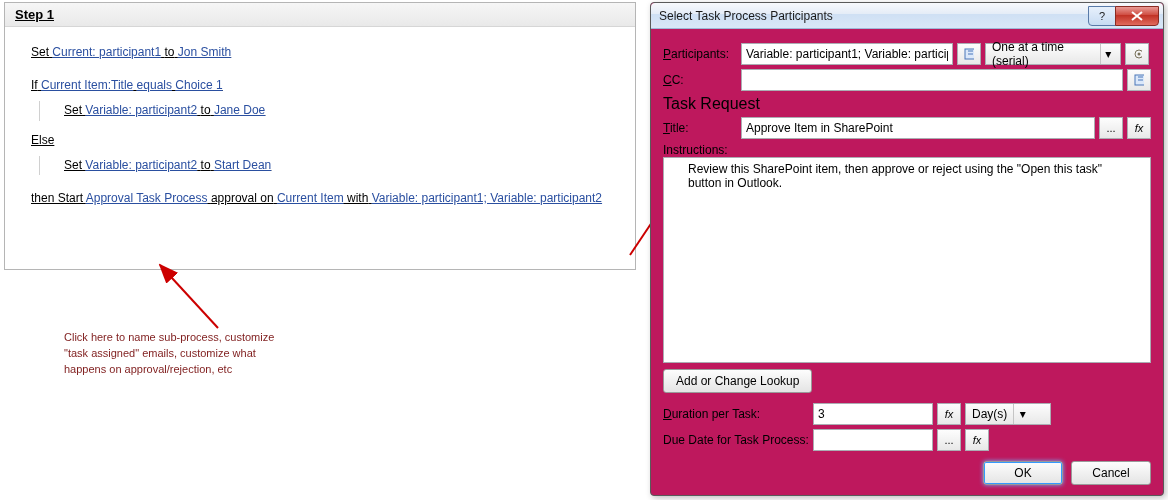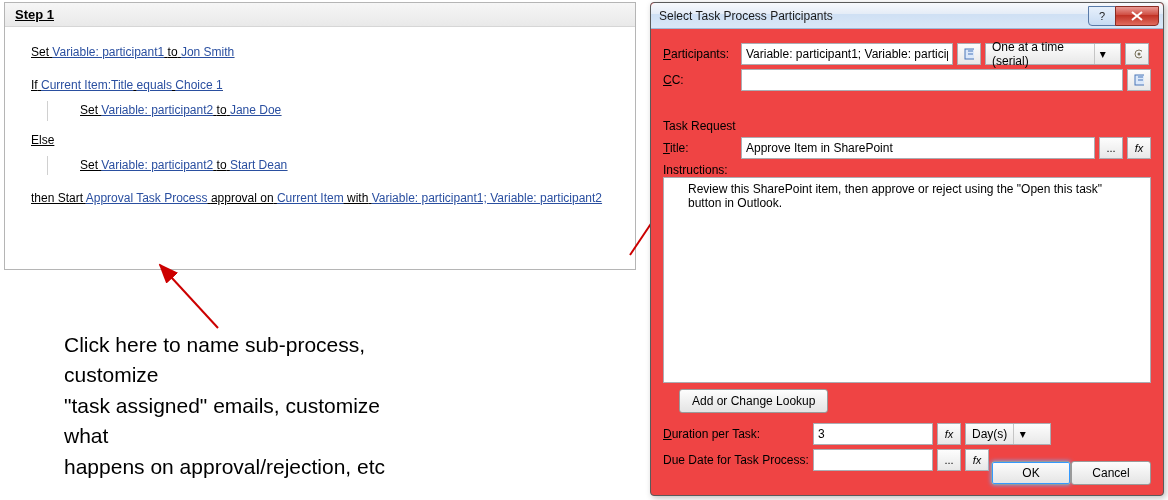--- a/index.html
+++ b/index.html
@@ -26,48 +26,48 @@
   }
   .step-header {
     background: linear-gradient(#f6f6f6,#e9e9e9);
     border-bottom: 1px solid #d6d6d6;
     padding: 4px 10px;
     font-weight: bold;
     font-size: 13px;
   }
   .step-body { padding: 10px 26px 12px 26px; line-height: 1.6; }
   .step-body .row { margin: 6px 0; }
-  .step-body .indent { margin-left: 16px; border-left: 1px solid #d0d0d0; padding-left: 32px; }
+  .step-body .indent { margin-left: 8px; border-left: 1px solid #d0d0d0; padding-left: 24px; }
   .wf-link { color: #2a4fa0; text-decoration: underline; cursor: pointer; }
 
   
   .annotation {
     position: absolute;
     left: 64px;
     top: 330px;
-    font-size: 21px;
-    color: #000000;
+    font-size: 11px;
+    color: #7f1d1d;
     line-height: 1.45;
     width: 340px;
   }
   svg.overlay {
     position: absolute;
     left: 0; top: 0;
     pointer-events: none;
   }
 
   
   .dialog {
     position: absolute;
     right: 4px;
     top: 2px;
     width: 514px;
     height: 494px;
     border: 1px solid #5a5a5a;
-    background: #ef4444;
+    background: #be185d;
     box-shadow: 2px 2px 6px rgba(0,0,0,0.25);
     border-radius: 4px;
   }
   .titlebar {
     height: 26px;
     background: linear-gradient(#f7f9fc,#e4ecf7 45%,#cfe0f4 46%,#d9e7f7);
     border-bottom: 1px solid #9fb8d8;
     border-radius: 4px 4px 0 0;
     display: flex;
     align-items: center;
@@ -112,30 +112,30 @@
     margin-left: 4px;
     display: inline-flex; align-items: center; justify-content: center;
     font-size: 11px;
     cursor: pointer;
   }
   .select-like {
     border: 1px solid #abadb3;
     background: linear-gradient(#fdfdfd,#e8e8e8);
     height: 22px;
     display: inline-flex; align-items: center;
-    padding: 0 10px 0 6px;
+    padding: 0 4px 0 6px;
     cursor: pointer;
   }
   .select-like .arrow {
     width: 18px; height: 20px;
     border-left: 1px solid #c5c5c5;
     margin-left: 6px;
     display: flex; align-items: center; justify-content: center;
   }
-  .section-label { font-size: 12px; margin-top: 28px; margin-bottom: 4px; }
+  .section-label { font-size: 16px; margin-top: 4px; margin-bottom: 4px; }
   .instructions-box {
     border: 1px solid #abadb3;
     background: #fff;
     height: 206px;
     padding: 4px 24px;
     overflow: auto;
     font-size: 12px;
   }
   .std-btn {
     border: 1px solid #9a9a9a;
@@ -145,35 +145,35 @@
     font-size: 12px;
     cursor: pointer;
     border-radius: 3px;
   }
   .std-btn.primary {
     box-shadow: 0 0 0 1px #3399ff inset, 0 0 4px #66b3ff;
   }
   .dlg-footer {
     position: absolute;
     right: 12px; bottom: 10px;
-    display: flex; 
+    display: flex; gap: 8px;
   }
   .underline-label { display: inline-block; }
   .underline-label::first-letter { text-decoration: underline; }
 </style>
 </head>
 <body>
 
 <div class="step-panel">
   <div class="step-header">Step 1</div>
   <div class="step-body">
 
     <div class="row">
       <span>Set</span>
-      <span class="wf-link">Variable: participant1</span>
+      <span class="wf-link">Current: participant1</span>
       <span>to</span>
       <span class="wf-link">Jon Smith</span>
     </div>
 
     <div class="row" style="margin-top:14px;">
       <span>If</span>
       <span class="wf-link">Current Item:Title</span>
       <span class="wf-link">equals</span>
       <span class="wf-link">Choice 1</span>
     </div>
@@ -283,21 +283,21 @@
       <input class="txt" style="flex: 1 1 0%;" value="Approve Item in SharePoint">
       <button class="btn-icon">...</button>
       <button class="btn-icon" style="font-style:italic">fx</button>
     </div>
 
     <div style="">Instructions:</div>
     <div class="instructions-box">
       <span>Review this SharePoint item, then approve or reject using the "Open this task" button in Outlook.</span>
     </div>
 
-    <div style="margin-top:6px;margin-left:16px;">
+    <div style="margin-top:6px;">
       <button class="std-btn">Add or Change Lookup</button>
     </div>
 
     <div class="form-row" style="margin-top:10px;">
       <label style="width:150px" class="underline-label">Duration per Task:</label>
       <input class="txt" style="width: 120px;" value="3">
       <button class="btn-icon" style="font-style:italic">fx</button>
       <div class="select-like" style="margin-left:4px; width:86px;">
         <span>Day(s)</span>
         <span class="arrow">▾</span>

